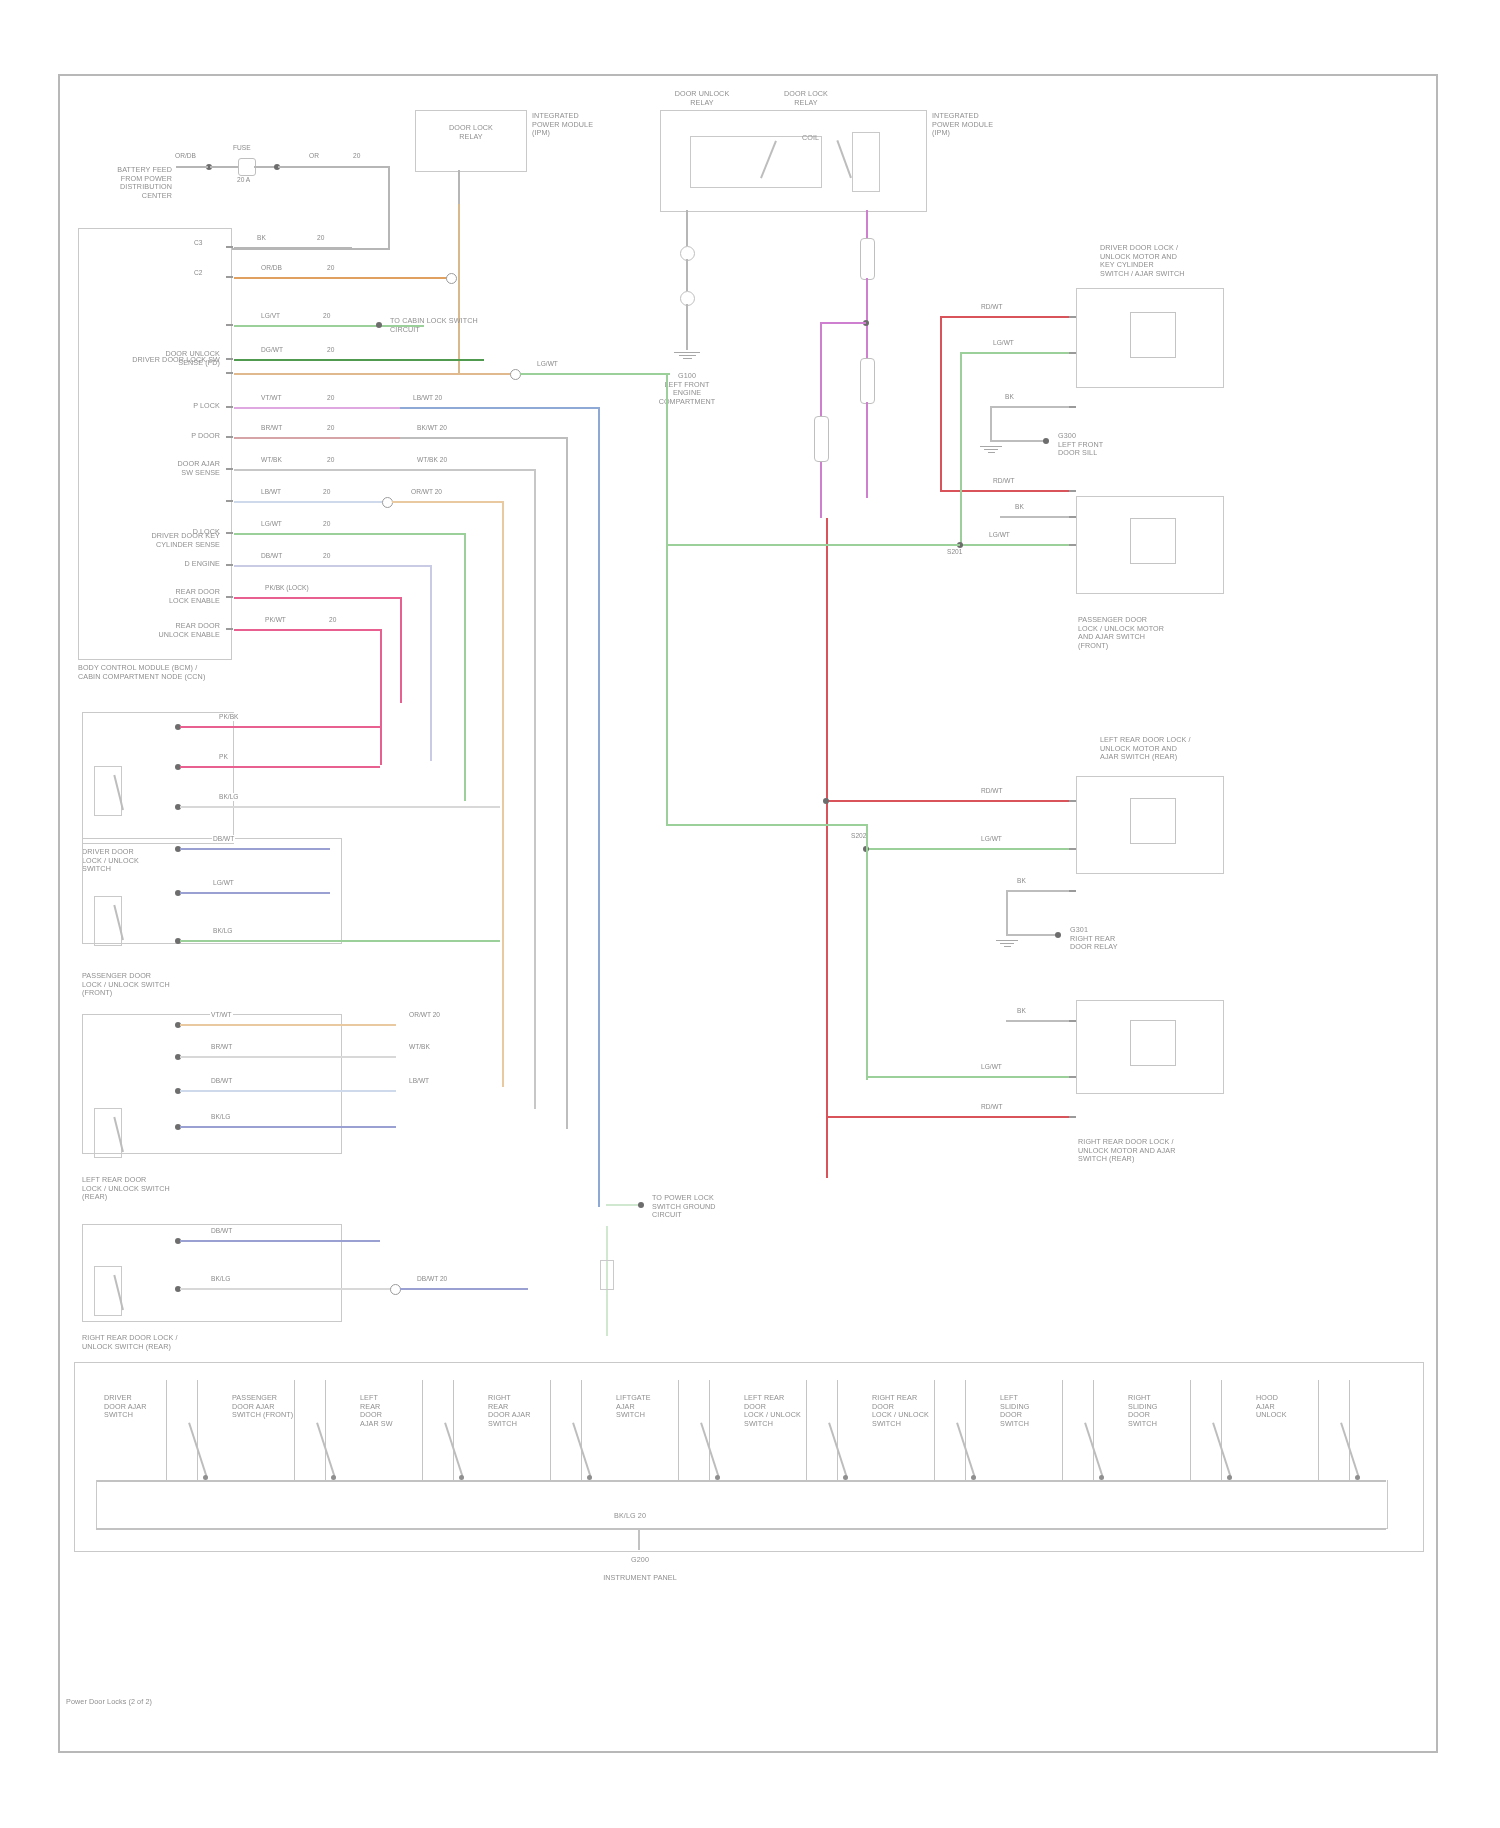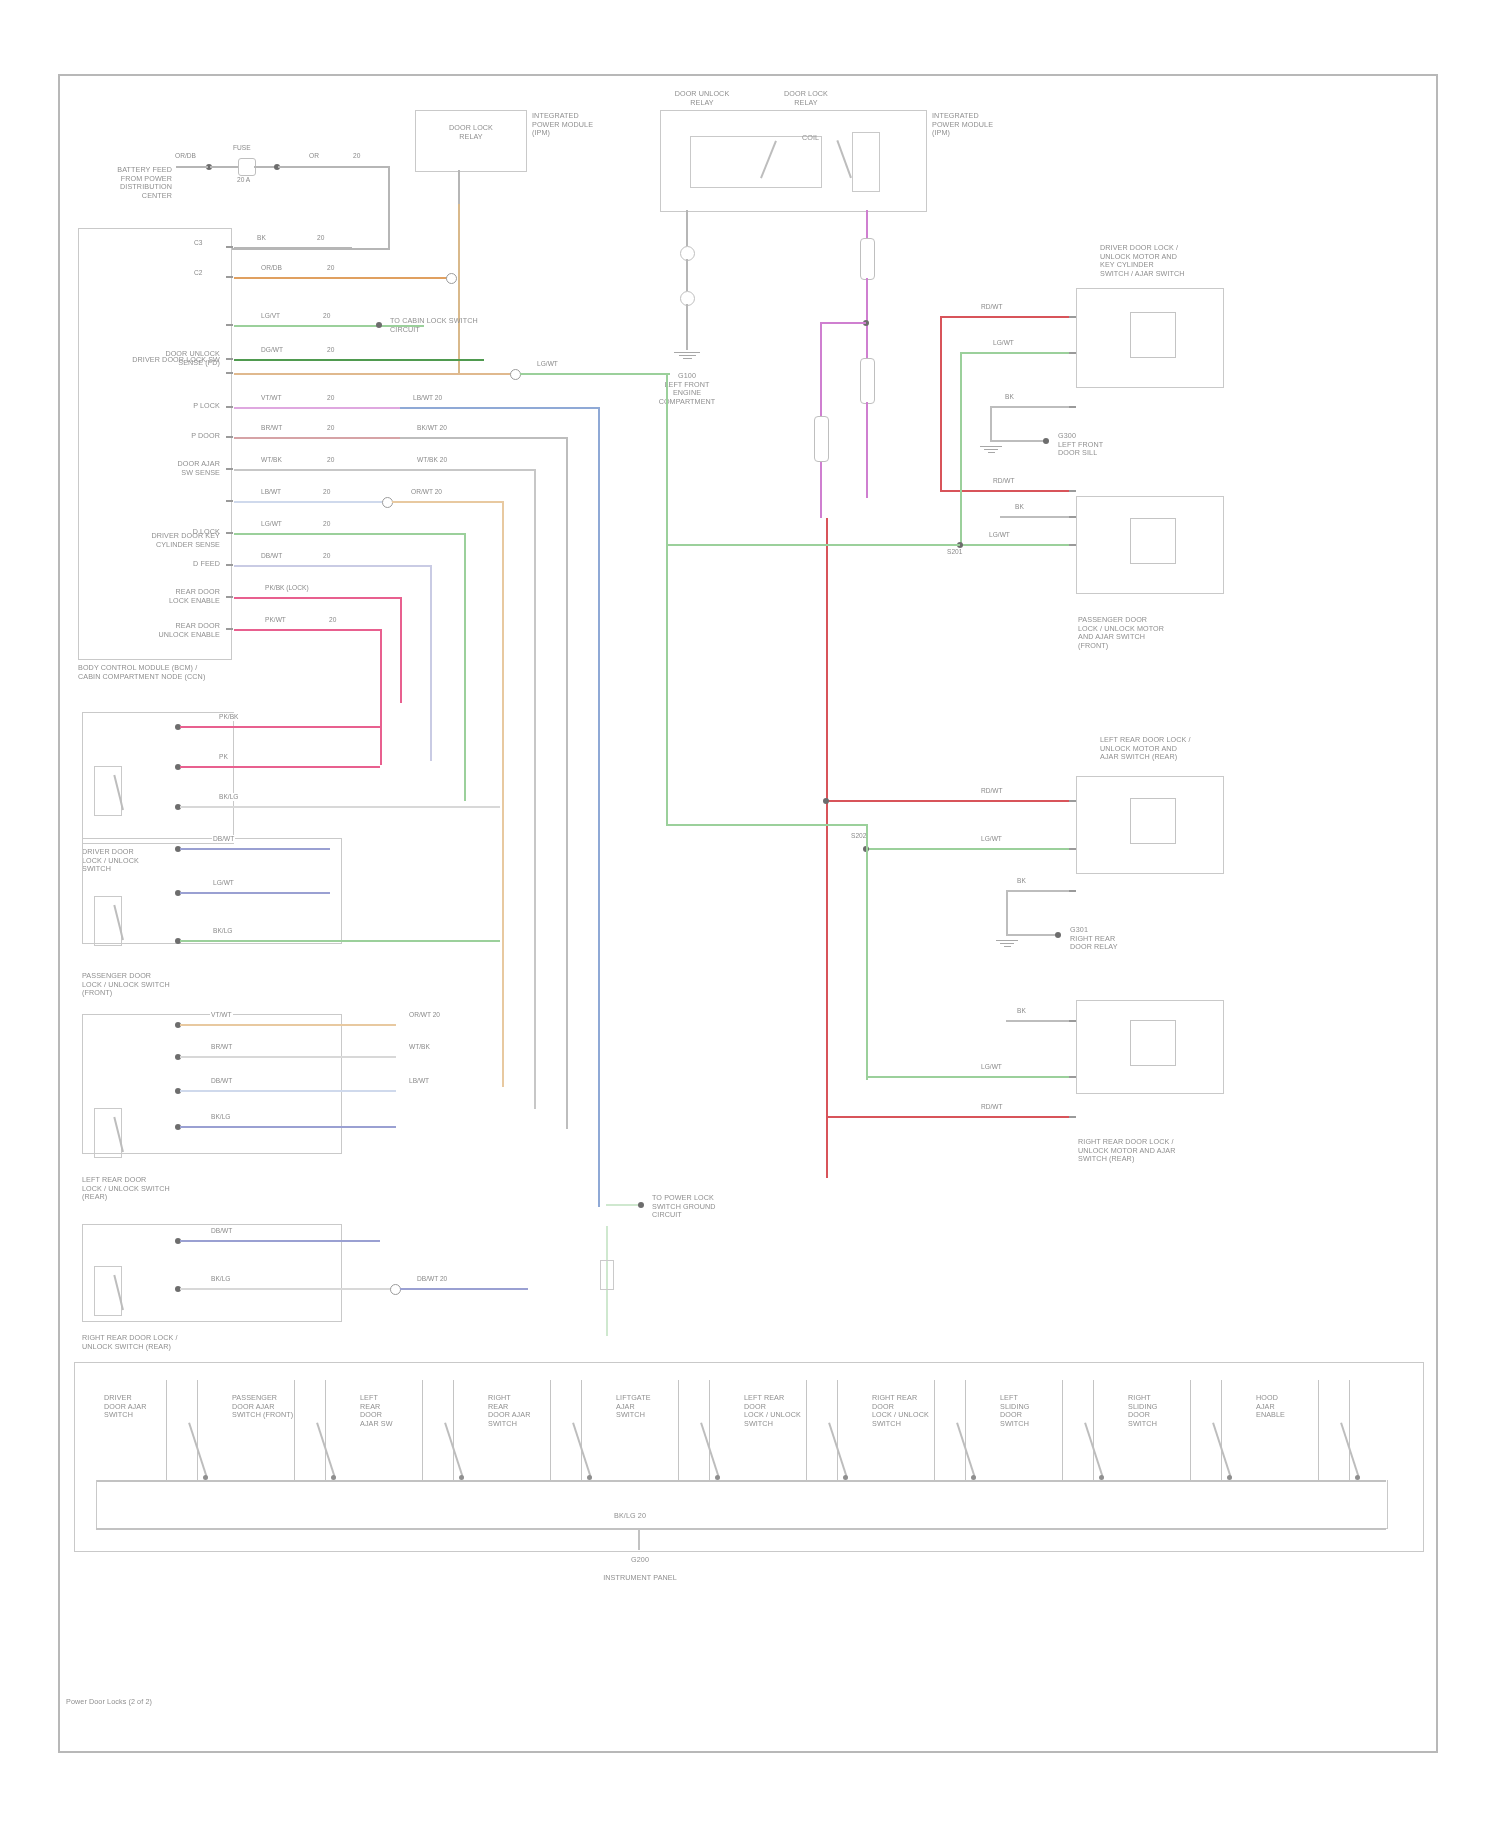--- a/index.html
+++ b/index.html
@@ -180,21 +180,21 @@
     <div class="w wv" style="left:442px;top:425px;height:586px;background:#e8c9a0;"></div>
 
     <div class="pin" style="left:166px;top:456px;"></div>
     <div class="lbl r" style="left:106px;top:452px;width:54px;">D LOCK</div>
     <div class="w wh" style="left:174px;top:457px;width:232px;background:#9bd09b;"></div>
     <div class="wlbl" style="left:200px;top:444px;">LG/WT</div>
     <div class="wlbl" style="left:262px;top:444px;">20</div>
     <div class="w wv" style="left:404px;top:457px;height:268px;background:#9bd09b;"></div>
 
     <div class="pin" style="left:166px;top:488px;"></div>
-    <div class="lbl r" style="left:104px;top:484px;width:56px;">D FEED</div>
+    <div class="lbl r" style="left:104px;top:484px;width:56px;">D ENGINE</div>
     <div class="w wh" style="left:174px;top:489px;width:198px;background:#c9cbe4;"></div>
     <div class="wlbl" style="left:200px;top:476px;">DB/WT</div>
     <div class="wlbl" style="left:262px;top:476px;">20</div>
     <div class="w wv" style="left:370px;top:489px;height:196px;background:#c9cbe4;"></div>
 
     <div class="pin" style="left:166px;top:520px;"></div>
     <div class="lbl r" style="left:56px;top:512px;width:104px;">REAR DOOR
 LOCK ENABLE</div>
     <div class="w wh" style="left:174px;top:521px;width:168px;background:#e8608f;"></div>
     <div class="wlbl" style="left:204px;top:508px;">PK/BK (LOCK)</div>
@@ -457,21 +457,21 @@
 SLIDING
 DOOR
 SWITCH</div>
           <div style="position: absolute; left: 62px; top: 4px; width: 30px; height: 100px; border-right: 1.3px solid rgb(196, 196, 196); border-bottom: 1.3px solid rgb(196, 196, 196); border-left: 1.3px solid rgb(196, 196, 196); border-image: initial; border-top: none;"></div>
           <div style="position: absolute; left: 102px; top: 44px; width: 1.8px; height: 58px; background: rgb(189, 189, 189); transform-origin: center bottom; transform: rotate(-18deg);"></div>
           <div style="position: absolute; left: 99px; top: 99px; width: 5px; height: 5px; border-radius: 50%; background: rgb(143, 143, 143);"></div>
         </div>
         <div style="position: absolute; left: 1196px; top: 1300px; width: 120px; height: 106px;">
           <div class="lbl" style="left: 0px; top: 18px; width: 62px;">HOOD
 AJAR
-ENABLE</div>
+UNLOCK</div>
           <div style="position: absolute; left: 62px; top: 4px; width: 30px; height: 100px; border-right: 1.3px solid rgb(196, 196, 196); border-bottom: 1.3px solid rgb(196, 196, 196); border-left: 1.3px solid rgb(196, 196, 196); border-image: initial; border-top: none;"></div>
           <div style="position: absolute; left: 102px; top: 44px; width: 1.8px; height: 58px; background: rgb(189, 189, 189); transform-origin: center bottom; transform: rotate(-18deg);"></div>
           <div style="position: absolute; left: 99px; top: 99px; width: 5px; height: 5px; border-radius: 50%; background: rgb(143, 143, 143);"></div>
         </div>
       </div>
 
     <div class="w wh" style="left:36px;top:1404px;width:1290px;height:1.6px;background:#c2c2c2;"></div>
     <div class="box" style="left:36px;top:1404px;width:1290px;height:48px;border-top:none;"></div>
     <div class="w wh" style="left:36px;top:1452px;width:1290px;height:1.6px;background:#c2c2c2;"></div>
     <div class="lbl c" style="left:480px;top:1436px;width:180px;">BK/LG  20</div>

